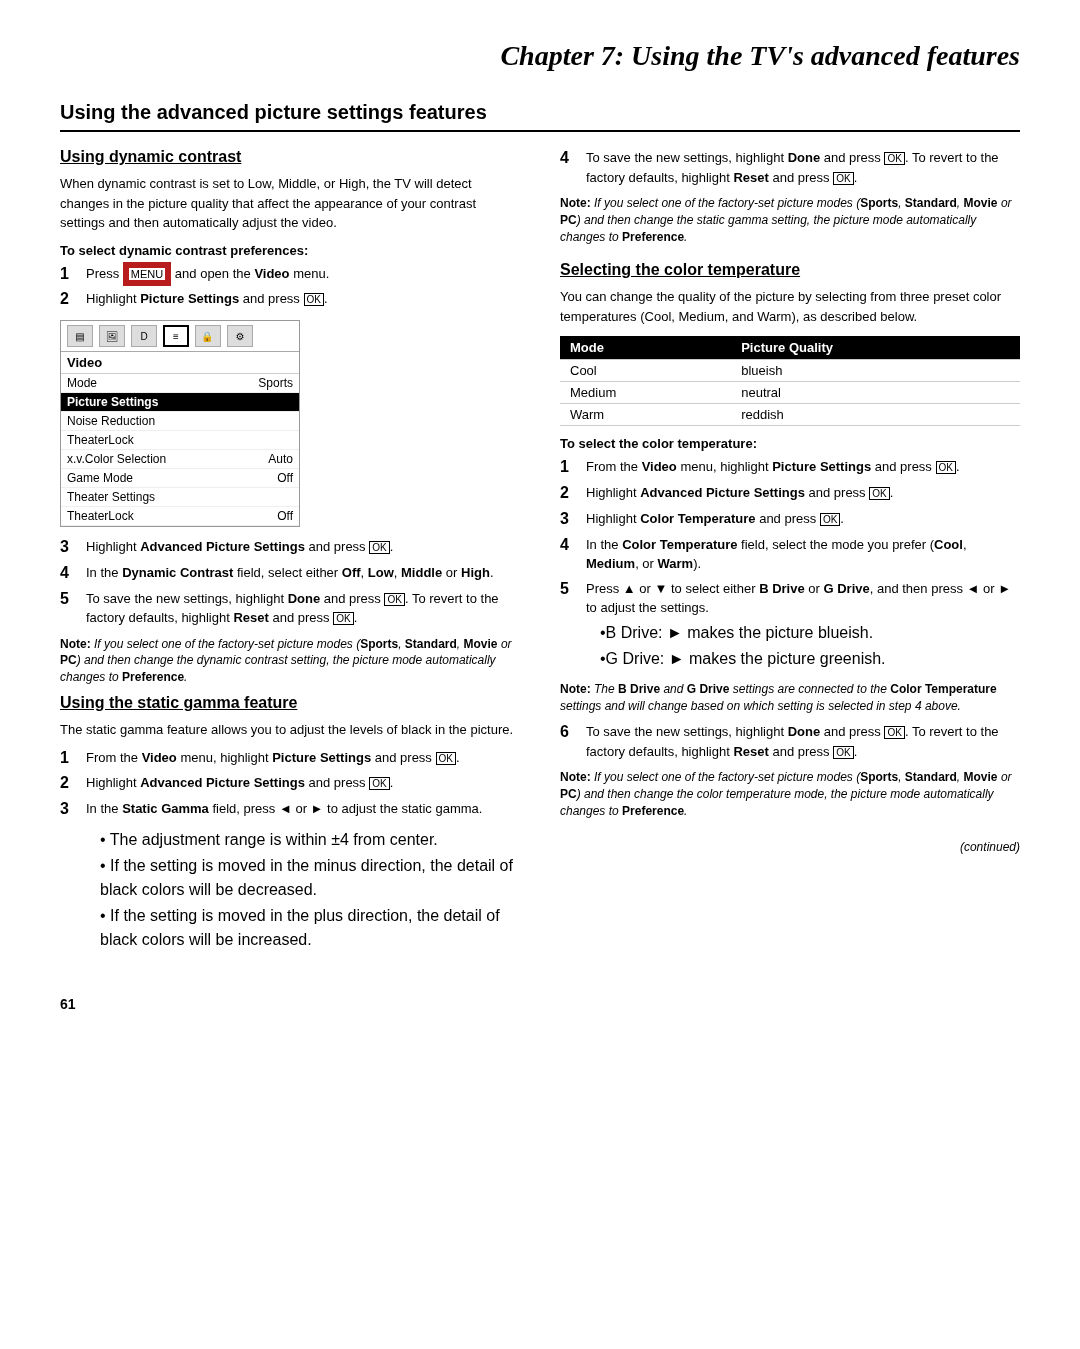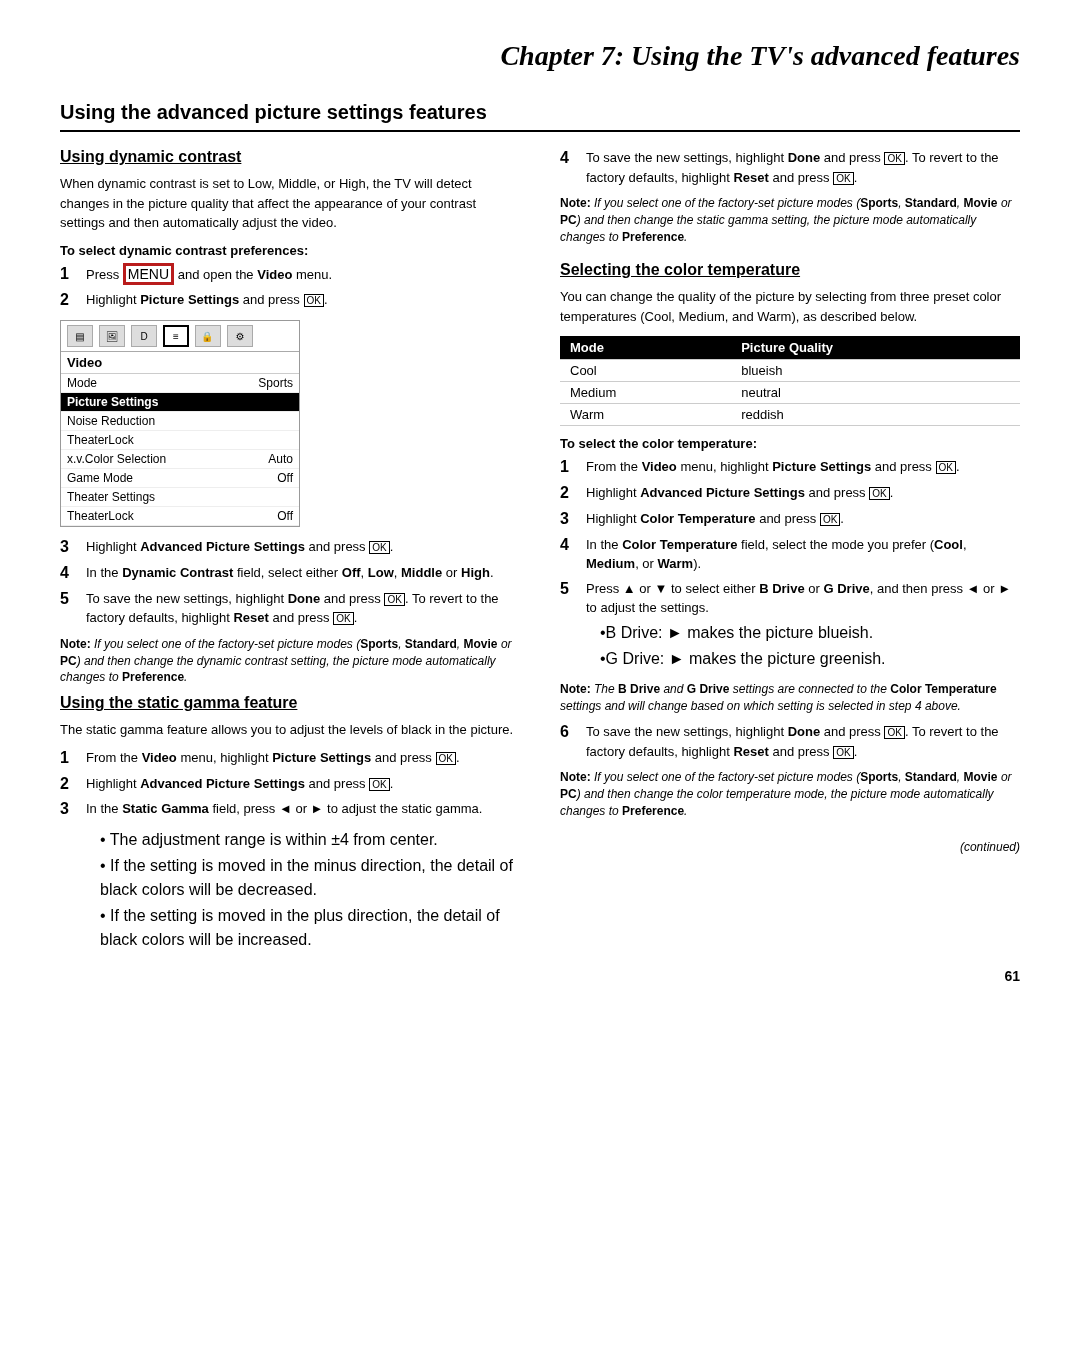--- a/index.html
+++ b/index.html
@@ -143,21 +143,21 @@
     }
     .color-table td {
       padding: 3px 10px;
       border-bottom: 1px solid #ccc;
     }
     .color-table tr:first-child td {
       border-top: 1px solid #ccc;
     }
     .page-footer {
       display: flex;
-      justify-content: flex-end;
+      margin-top: 20px;
       font-size: 13px;
     }
     .page-number {
       font-weight: bold;
       font-size: 14px;
     }
     .continued {
       font-style: italic;
       font-size: 12px;
       text-align: right;
@@ -198,21 +198,21 @@
 
     <div>
       <div class="subsection-title">Using dynamic contrast</div>
       <p>When dynamic contrast is set to Low, Middle, or High, the TV will detect changes in the picture quality that affect the appearance of your contrast settings and then automatically adjust the video.</p>
 
       <div class="instruction-label">To select dynamic contrast preferences:</div>
 
       <ol>
         <li>
           <span class="num">1</span>
-          <span>Press <span style="border:3px solid #b91c1c;font-size:14px;padding:0 2px;font-style:normal;">MENU</span> and open the <b>Video</b> menu.</span>
+          <span>Press <span style="border:6px solid #b91c1c;font-size:11px;padding:0 2px;font-style:normal;">MENU</span> and open the <b>Video</b> menu.</span>
         </li>
         <li>
           <span class="num">2</span>
           <span>Highlight <b>Picture Settings</b> and press <span style="border:1px solid #000;font-size:10px;padding:0 2px;">OK</span>.</span>
         </li>
       </ol>
 
       <div class="menu-screenshot">
         <div class="menu-icon-group">
           <div class="icon-box">▤</div>
@@ -290,21 +290,21 @@
         <li>
           <span class="num">2</span>
           <span>Highlight <b>Advanced Picture Settings</b> and press <span style="border:1px solid #000;font-size:10px;padding:0 2px;">OK</span>.</span>
         </li>
         <li>
           <span class="num">3</span>
           <span>In the <b>Static Gamma</b> field, press ◄ or ► to adjust the static gamma.</span>
         </li>
       </ol>
 
-      <ul style="margin-left:26px; margin-bottom:16px;">
+      <ul style="margin-left:26px; margin-bottom:24px;">
         <li>The adjustment range is within ±4 from center.</li>
         <li>If the setting is moved in the minus direction, the detail of black colors will be decreased.</li>
         <li>If the setting is moved in the plus direction, the detail of black colors will be increased.</li>
       </ul>
     </div>
 
   </div>
 
   <div class="col-right">
 

